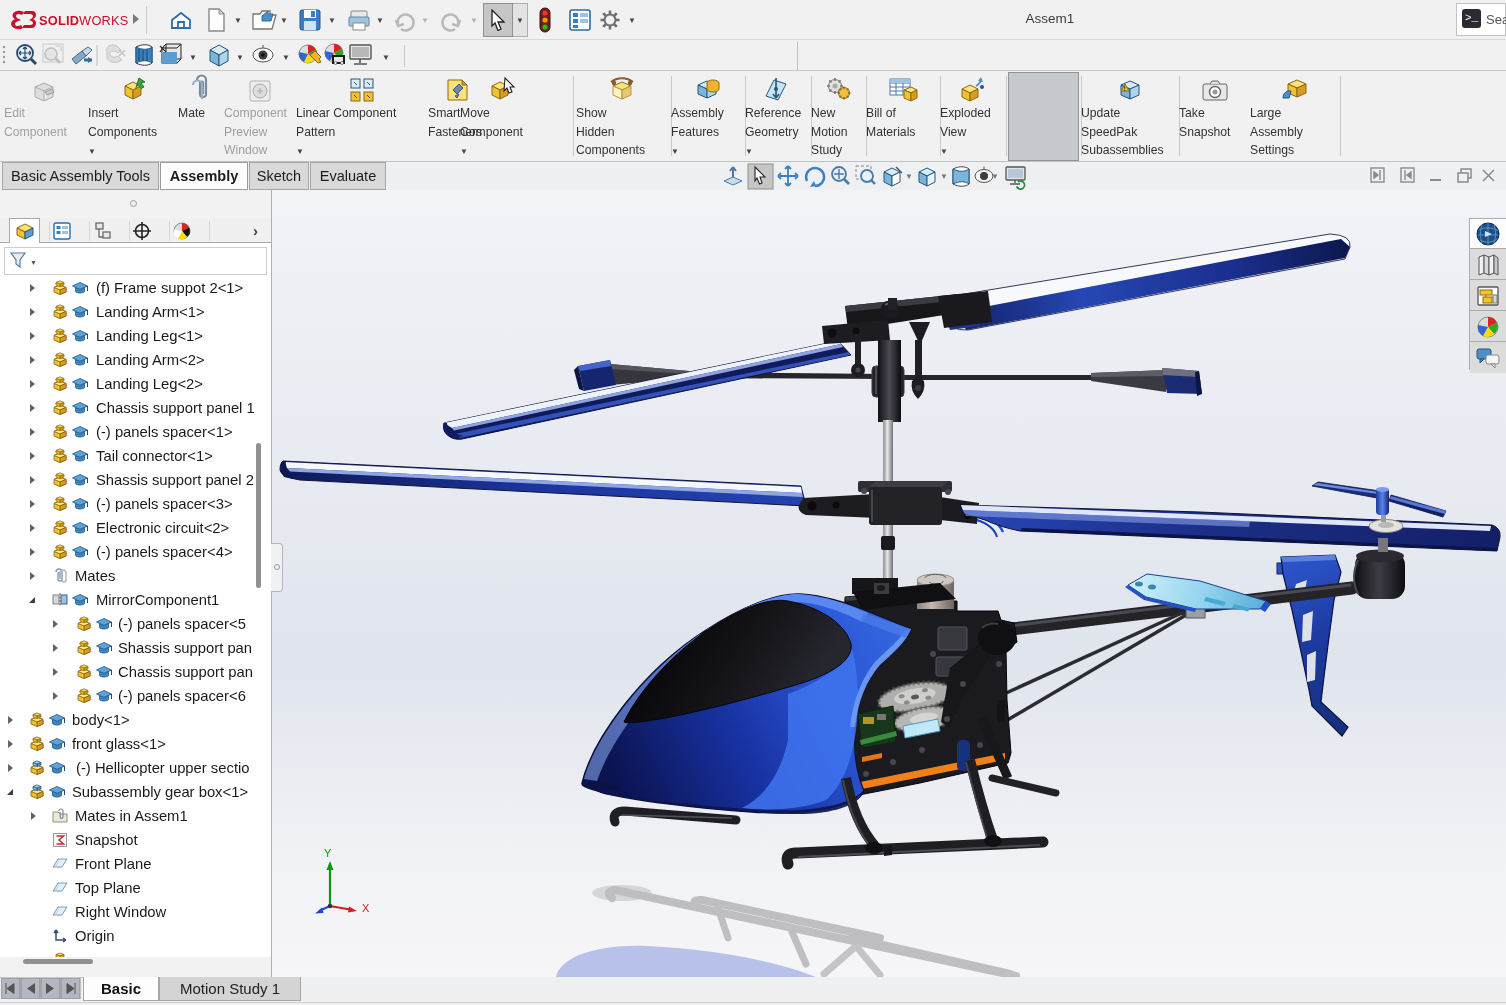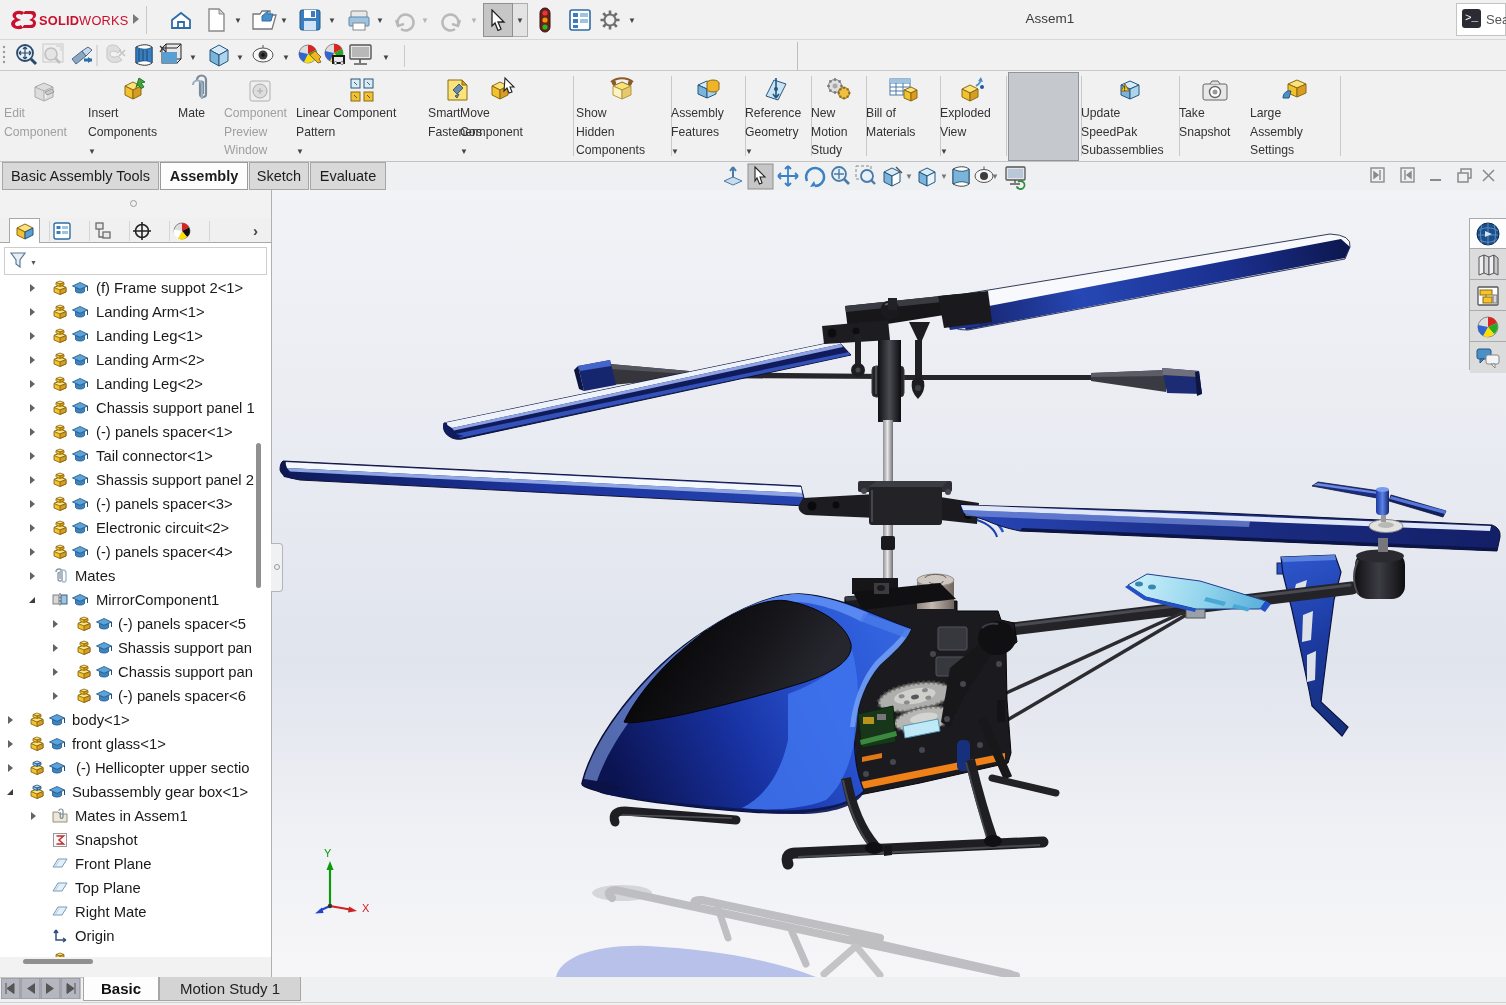--- a/index.html
+++ b/index.html
@@ -704,21 +704,21 @@
       <use href="#sym-plane"></use>
     </svg>
 <div class="row" style="left:75px;top:852px">Front Plane</div>
 <svg class="abs" style="left:52px;top:880px" width="16" height="16" viewBox="0 0 16 16">
       <use href="#sym-plane"></use>
     </svg>
 <div class="row" style="left:75px;top:876px">Top Plane</div>
 <svg class="abs" style="left:52px;top:904px" width="16" height="16" viewBox="0 0 16 16">
       <use href="#sym-plane"></use>
     </svg>
-<div class="row" style="left:75px;top:900px">Right Mate</div>
+<div class="row" style="left:75px;top:900px">Right Window</div>
 <svg class="abs" style="left:52px;top:928px" width="16" height="16" viewBox="0 0 16 16">
       <use href="#sym-origin"></use>
     </svg>
 <div class="row" style="left:75px;top:924px">Origin</div>
 <div class="abs" style="left:52px;top:952px;width:16px;height:5px;overflow:hidden"><svg width="16" height="16" viewBox="0 0 16 16">
         <use href="#sym-part"></use>
       </svg></div>
 <div class="abs" style="left:256px;top:443px;width:5px;height:145px;background:#909090;border-radius:3px"></div>
 <div class="abs" style="left:23px;top:959px;width:70px;height:5px;background:#909090;border-radius:3px"></div>
 

